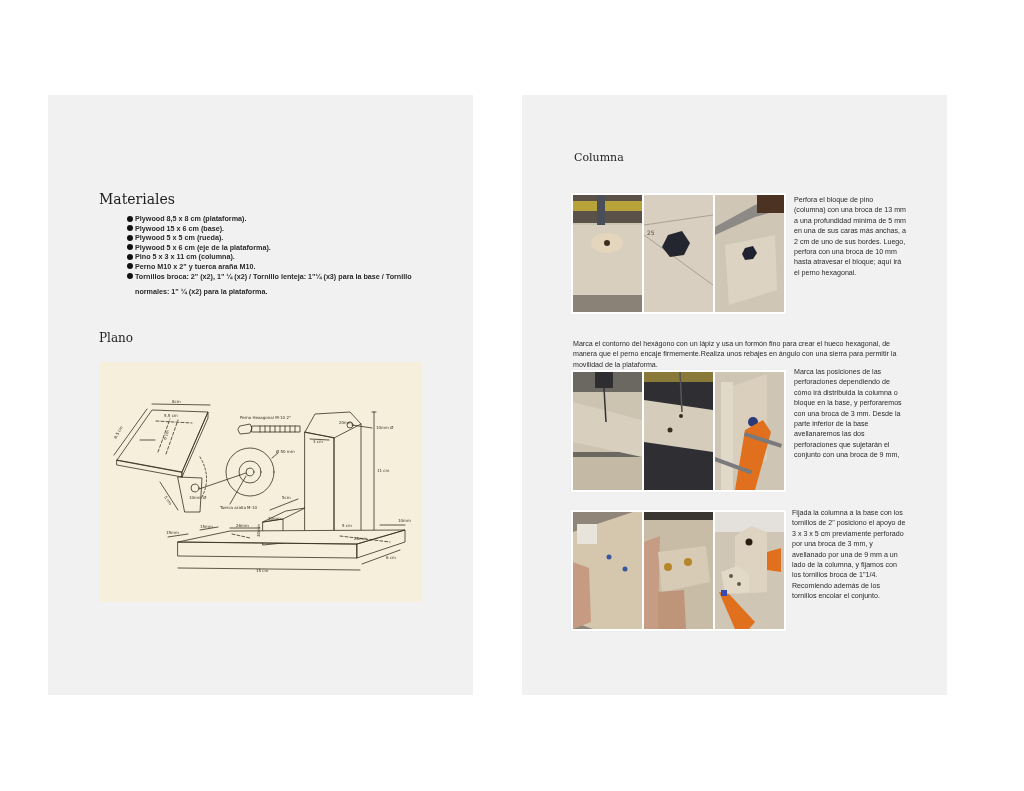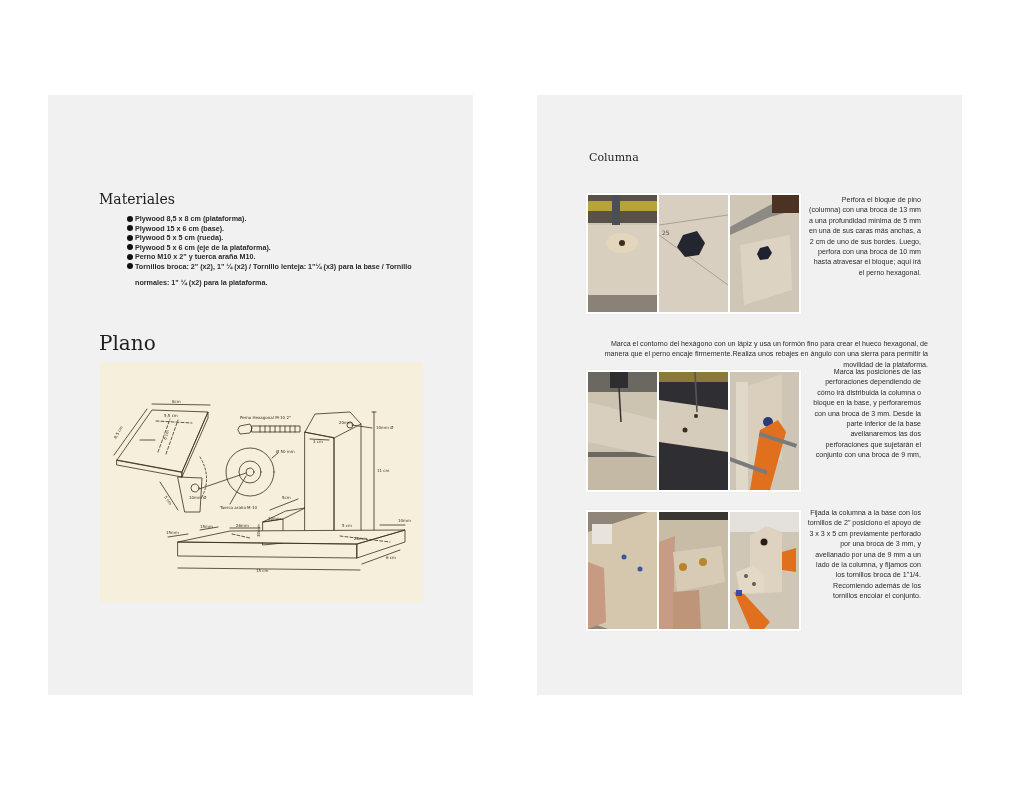--- a/index.html
+++ b/index.html
@@ -1,55 +1,56 @@
 <!DOCTYPE html>
 <html><head>
 <meta charset="utf-8">
 <style>
   html, body { margin: 0; padding: 0; }
   body { width: 1024px; height: 791px; background: #ffffff; position: relative; overflow: hidden; font-family: "Liberation Sans", sans-serif; color: #222; }
   .page { position: absolute; top: 95px; width: 425px; height: 600px; background: #f1f1f1; }
   #page-left { left: 48px; }
-  #page-right { left: 537px; }
+  #page-right { left: 522px; }
   .h-serif { font-family: "DejaVu Serif", serif; color: #1e1e1e; font-weight: normal; margin: 0; position: absolute; }
   #materiales-title { left: 51px; top: 55px; font-size: 14px; margin-top: 41px; }
-  #plano-title { left: 51px; top: 236px; font-size: 20px; }
+  #plano-title { left: 51px; top: 236px; font-size: 12px; }
   #columna-title { left: 52px; top: 56px; font-size: 11px; }
   ul.mat { position: absolute; left: 64px; top: 104px; margin: 15px; padding: 0; list-style: none; font-size: 7.2px; line-height: 9.6px; color: #2a2a2a; width: 340px; font-weight: bold; }
   ul.mat li { position: relative; padding-left: 8px; }
   ul.mat li .dot { position: absolute; left: 0; top: 1.5px; width: 6px; height: 6px; border-radius: 50%; background: #111; }
   ul.mat li .cont { display: block; padding-left: 0; margin-top: 6px; }
   #plano-figure { position: absolute; left: 52px; top: 267px; width: 322px; height: 240px; background: #f6efdc; }
   #plano-figure svg { width: 100%; height: 100%; }
   .photo-strip { position: absolute; left: 49px; background: #fff; padding: 2px; display: flex; gap: 2px; box-shadow: 0 0 1px rgba(0,0,0,0.08); }
   .photo { width: 69px; position: relative; overflow: hidden; }
   .photo svg { width: 100%; height: 100%; display: block; }
   #strip-1 { top: 98px; height: 117px; }
   #strip-1 .photo { height: 117px; }
   #strip-2 { top: 275px; height: 118px; }
   #strip-2 .photo { height: 118px; }
   #strip-3 { top: 415px; height: 117px; }
   #strip-3 .photo { height: 117px; }
-  .para { position: absolute; font-size: 7.1px; line-height: 10.4px; color: #2a2a2a; margin: 0; text-align: right; }
+  .para { position: absolute; font-size: 7.1px; line-height: 10.4px; color: #2a2a2a; margin: 0; }
   #para-1 { left: 272px; top: 100px; width: 112px; }
   #para-2 { left: 51px; top: 232px; width: 340px; margin-top: 12px; }
   #para-3 { left: 272px; top: 272px; width: 112px; }
   #para-4 { left: 270px; top: 413px; width: 114px; }
 </style>
 </head>
 <body>
 
 <div class="page" id="page-left">
   <h2 class="h-serif" id="materiales-title">Materiales</h2>
 
   <ul class="mat">
     <li><span class="dot"></span><span>Plywood 8,5 x 8 cm (plataforma).</span></li>
     <li><span class="dot"></span><span>Plywood 15 x 6 cm (base).</span></li>
     <li><span class="dot"></span><span>Plywood 5 x 5 cm (rueda).</span></li>
     <li><span class="dot"></span><span>Plywood 5 x 6 cm (eje de la plataforma).</span></li>
+    <li><span class="dot"></span><span>Pino 5 x 3 x 11 cm (columna).</span></li>
     <li><span class="dot"></span><span>Perno M10 x 2" y tuerca araña M10.</span></li>
     <li><span class="dot"></span><span>Tornillos broca: 2" (x2), 1" ¼ (x2) / Tornillo lenteja: 1"¼ (x3) para la base / Tornillo</span><span class="cont">normales: 1" ¼ (x2) para la plataforma.</span></li>
   </ul>
 
   <h2 class="h-serif" id="plano-title">Plano</h2>
 
   <div id="plano-figure">
     <svg viewBox="0 0 322 240">
       <g fill="none" stroke="#3a2e1e" stroke-width="0.8" stroke-linecap="round" stroke-linejoin="round">
 

